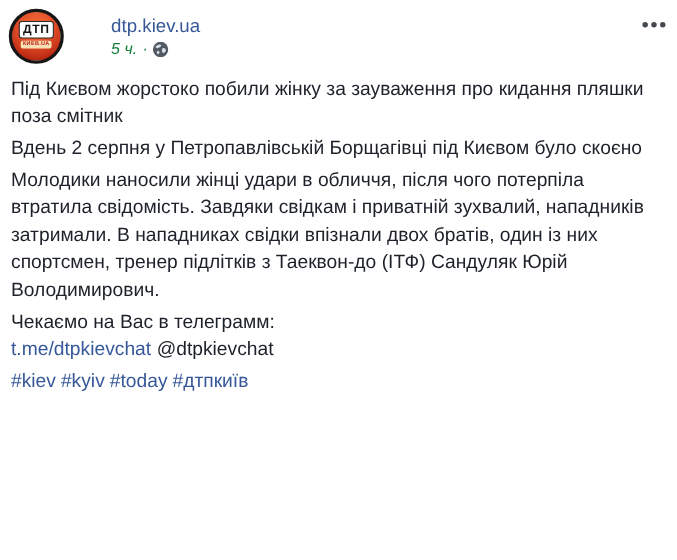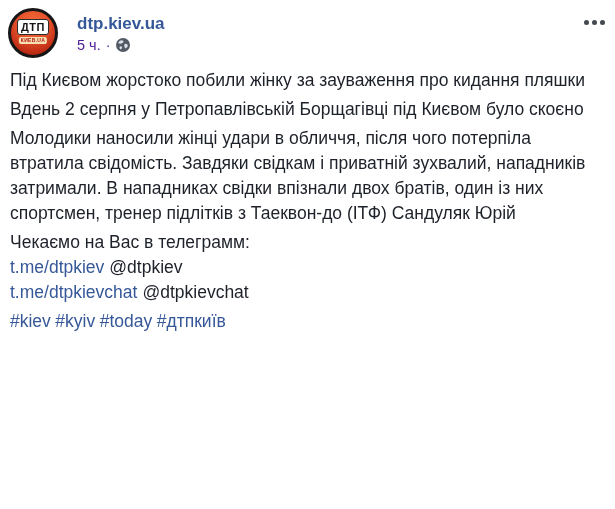--- a/index.html
+++ b/index.html
@@ -5,46 +5,46 @@
   * { margin: 0; padding: 0; box-sizing: border-box; }
   html, body { background: #ffffff; }
   body {
     width: 615px; height: 509px; overflow: hidden;
     font-family: "Liberation Sans", "DejaVu Sans", sans-serif;
     color: #1d2129;
   }
   .fb-post { position: relative; width: 615px; height: 509px; background: #ffffff; }
 
   
-  .post-header { display: flex; margin: 8px 8px 0 8px; position: relative; }
+  .post-header { display: flex; margin: 8px 8px 0 8px; position: relative; gap: 24px; }
   .avatar { width: 52px; height: 50px; flex: 0 0 52px; cursor: pointer; }
   .avatar-ring {
     width: 50px; height: 50px; border-radius: 50%;
     border: 3px solid #161616; position: relative; overflow: hidden;
     background: radial-gradient(circle at 50% 30%, #f26f3c 0%, #e5522a 40%, #c22f16 72%, #8f1507 100%);
   }
   .avatar-box {
     position: absolute; left: 50%; top: 8px; transform: translateX(-50%);
     background: #ffffff; border: 1px solid #2a2a2a; border-radius: 3px;
     color: #141414; font-weight: bold; font-size: 11px; line-height: 14px;
     padding: 0 3px; letter-spacing: 0.5px;
   }
   .avatar-sub {
     position: absolute; left: 50%; top: 26px; transform: translateX(-50%);
     background: #f7dfb4; color: #b5150a; font-weight: bold;
     font-size: 5px; line-height: 7px; padding: 0 2px; border-radius: 2px;
     white-space: nowrap; letter-spacing: 0.3px;
   }
   .header-text { margin-left: 17px; padding-top: 5px; }
   .page-name {
-    display: block; color: #365899; font-weight: bold; font-size: 17px;
+    display: block; color: #365899; font-weight: normal; font-size: 17px;
     line-height: 21px; text-decoration: none; cursor: pointer; text-align: center;
   }
   .meta { display: flex; align-items: center; margin-top: 2px;
-          color: #4c1d95; font-size: 14.5px; line-height: 18px; }
+          color: #15803d; font-size: 14.5px; line-height: 18px; font-style: italic; }
   .timestamp { cursor: pointer; }
   .dot-sep { margin: 0 5px; }
   .globe { display: block; }
   .more { position: absolute; top: 8px; right: 0; display: flex; gap: 3px;
           padding: 4px 2px; cursor: pointer; }
   .more .d { width: 5px; height: 5px; border-radius: 50%; background: #44494f; }
 
   
   .content { margin: 10px 0 0 10px; font-size: 17.5px; line-height: 25px; color: #1d2129; }
   .para { margin-bottom: 4px; }
@@ -82,39 +82,38 @@
       <span class="d"></span>
       <span class="d"></span>
       <span class="d"></span>
     </div>
   </div>
 
   <div class="content">
 
     <div class="para">
       <div class="ln">Під Києвом жорстоко побили жінку за зауваження про кидання пляшки</div>
+      <div class="ln">поза смітник</div>
     </div>
 
     <div class="para">
       <div class="ln">Вдень 2 серпня у Петропавлівській Борщагівці під Києвом було скоєно</div>
     </div>
 
     <div class="para">
       <div class="ln">Молодики наносили жінці удари в обличчя, після чого потерпіла</div>
       <div class="ln">втратила свідомість. Завдяки свідкам і приватній зухвалий, нападників</div>
       <div class="ln">затримали. В нападниках свідки впізнали двох братів, один із них</div>
       <div class="ln">спортсмен, тренер підлітків з Таеквон-до (ІТФ) Сандуляк Юрій</div>
+      <div class="ln">Володимирович.</div>
     </div>
 
 
     <div class="para">
       <div class="ln">Чекаємо на Вас в телеграмм:</div>
-      <div class="ln">
-        <a class="link">t.me/dtpkiev</a><span class="mention">@dtpkiev</span>
-      </div>
       <div class="ln">
         <a class="link">t.me/dtpkievchat</a><span class="mention">@dtpkievchat</span>
       </div>
     </div>
 
     <div class="para">
       <div class="ln">
         <a class="hashtag">#kiev</a><a class="hashtag">#kyiv</a><a class="hashtag">#today</a><a class="hashtag">#дтпкиїв</a>
       </div>
     </div>

